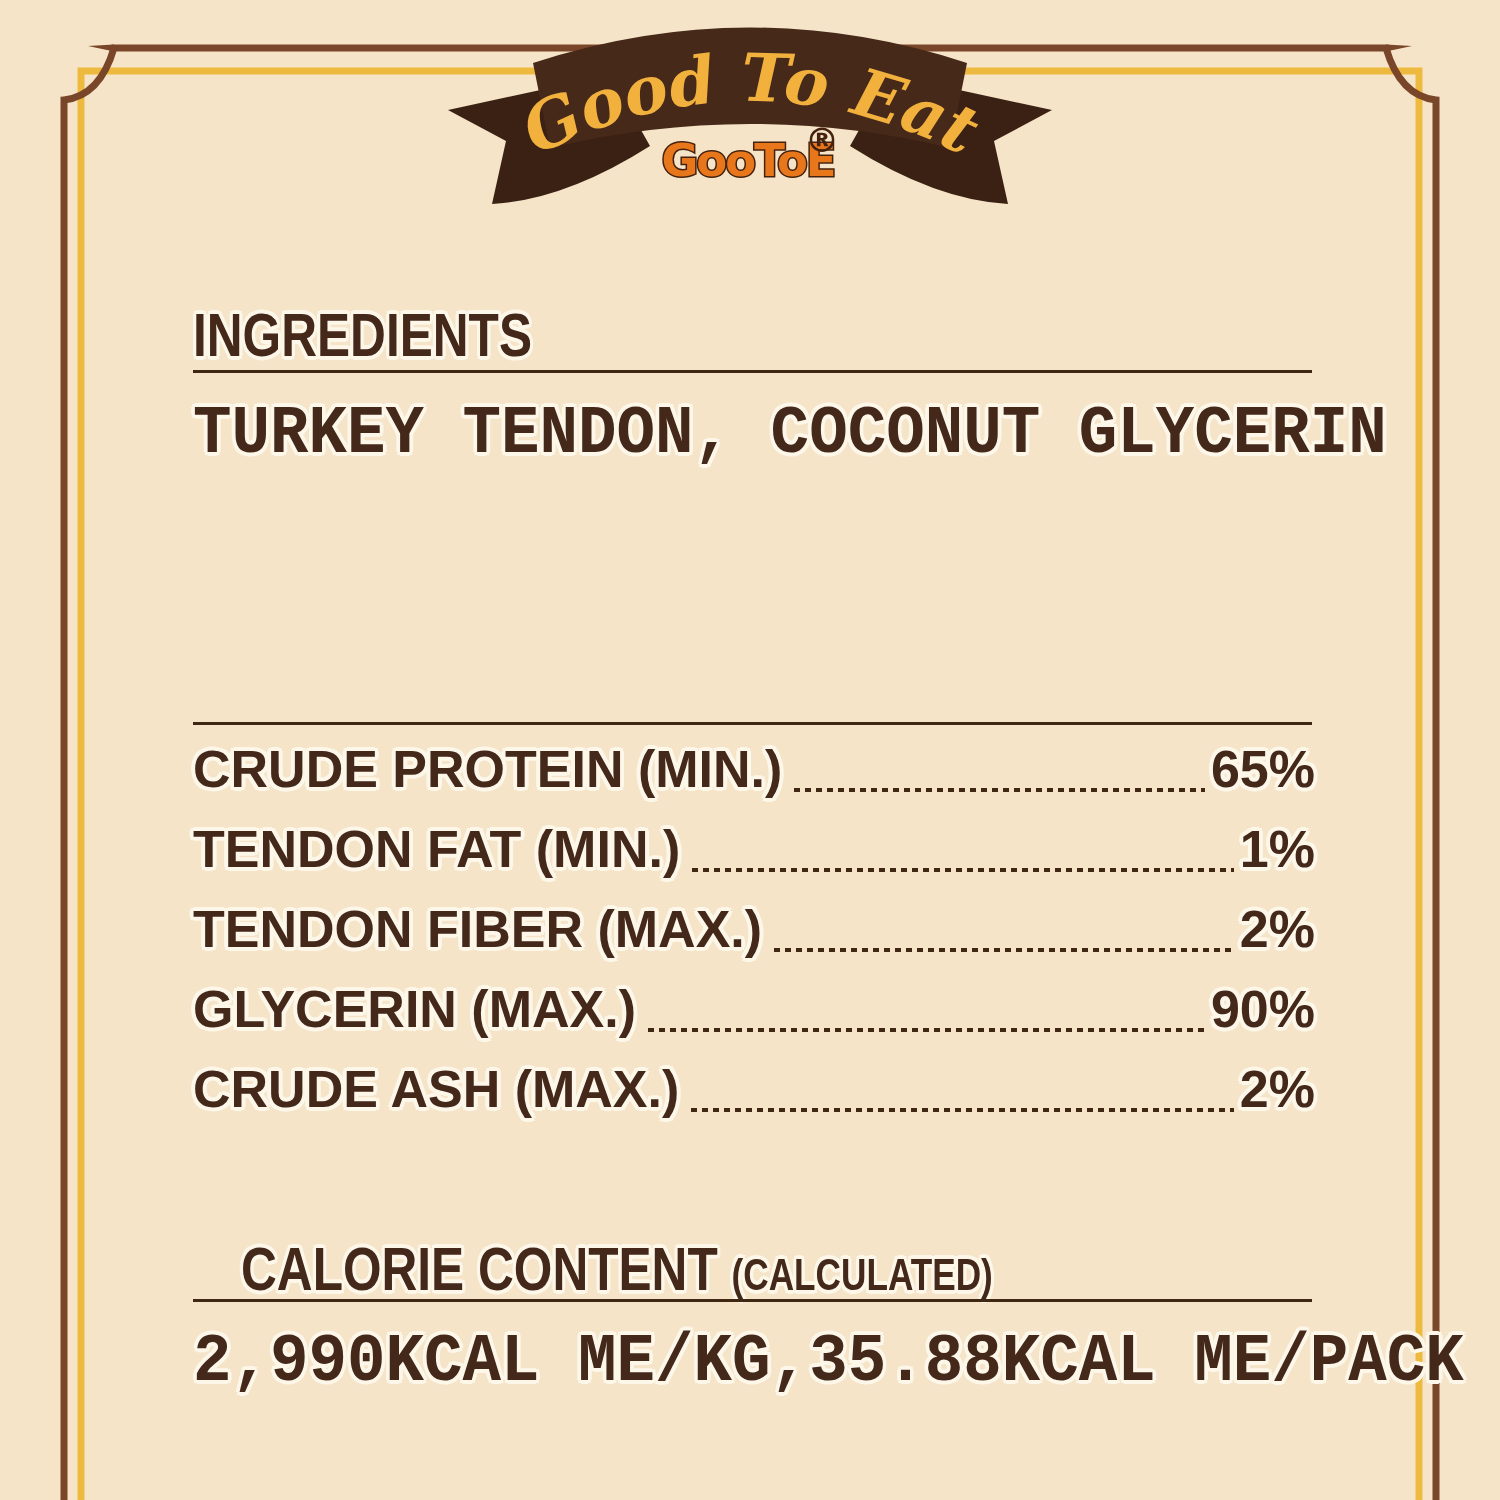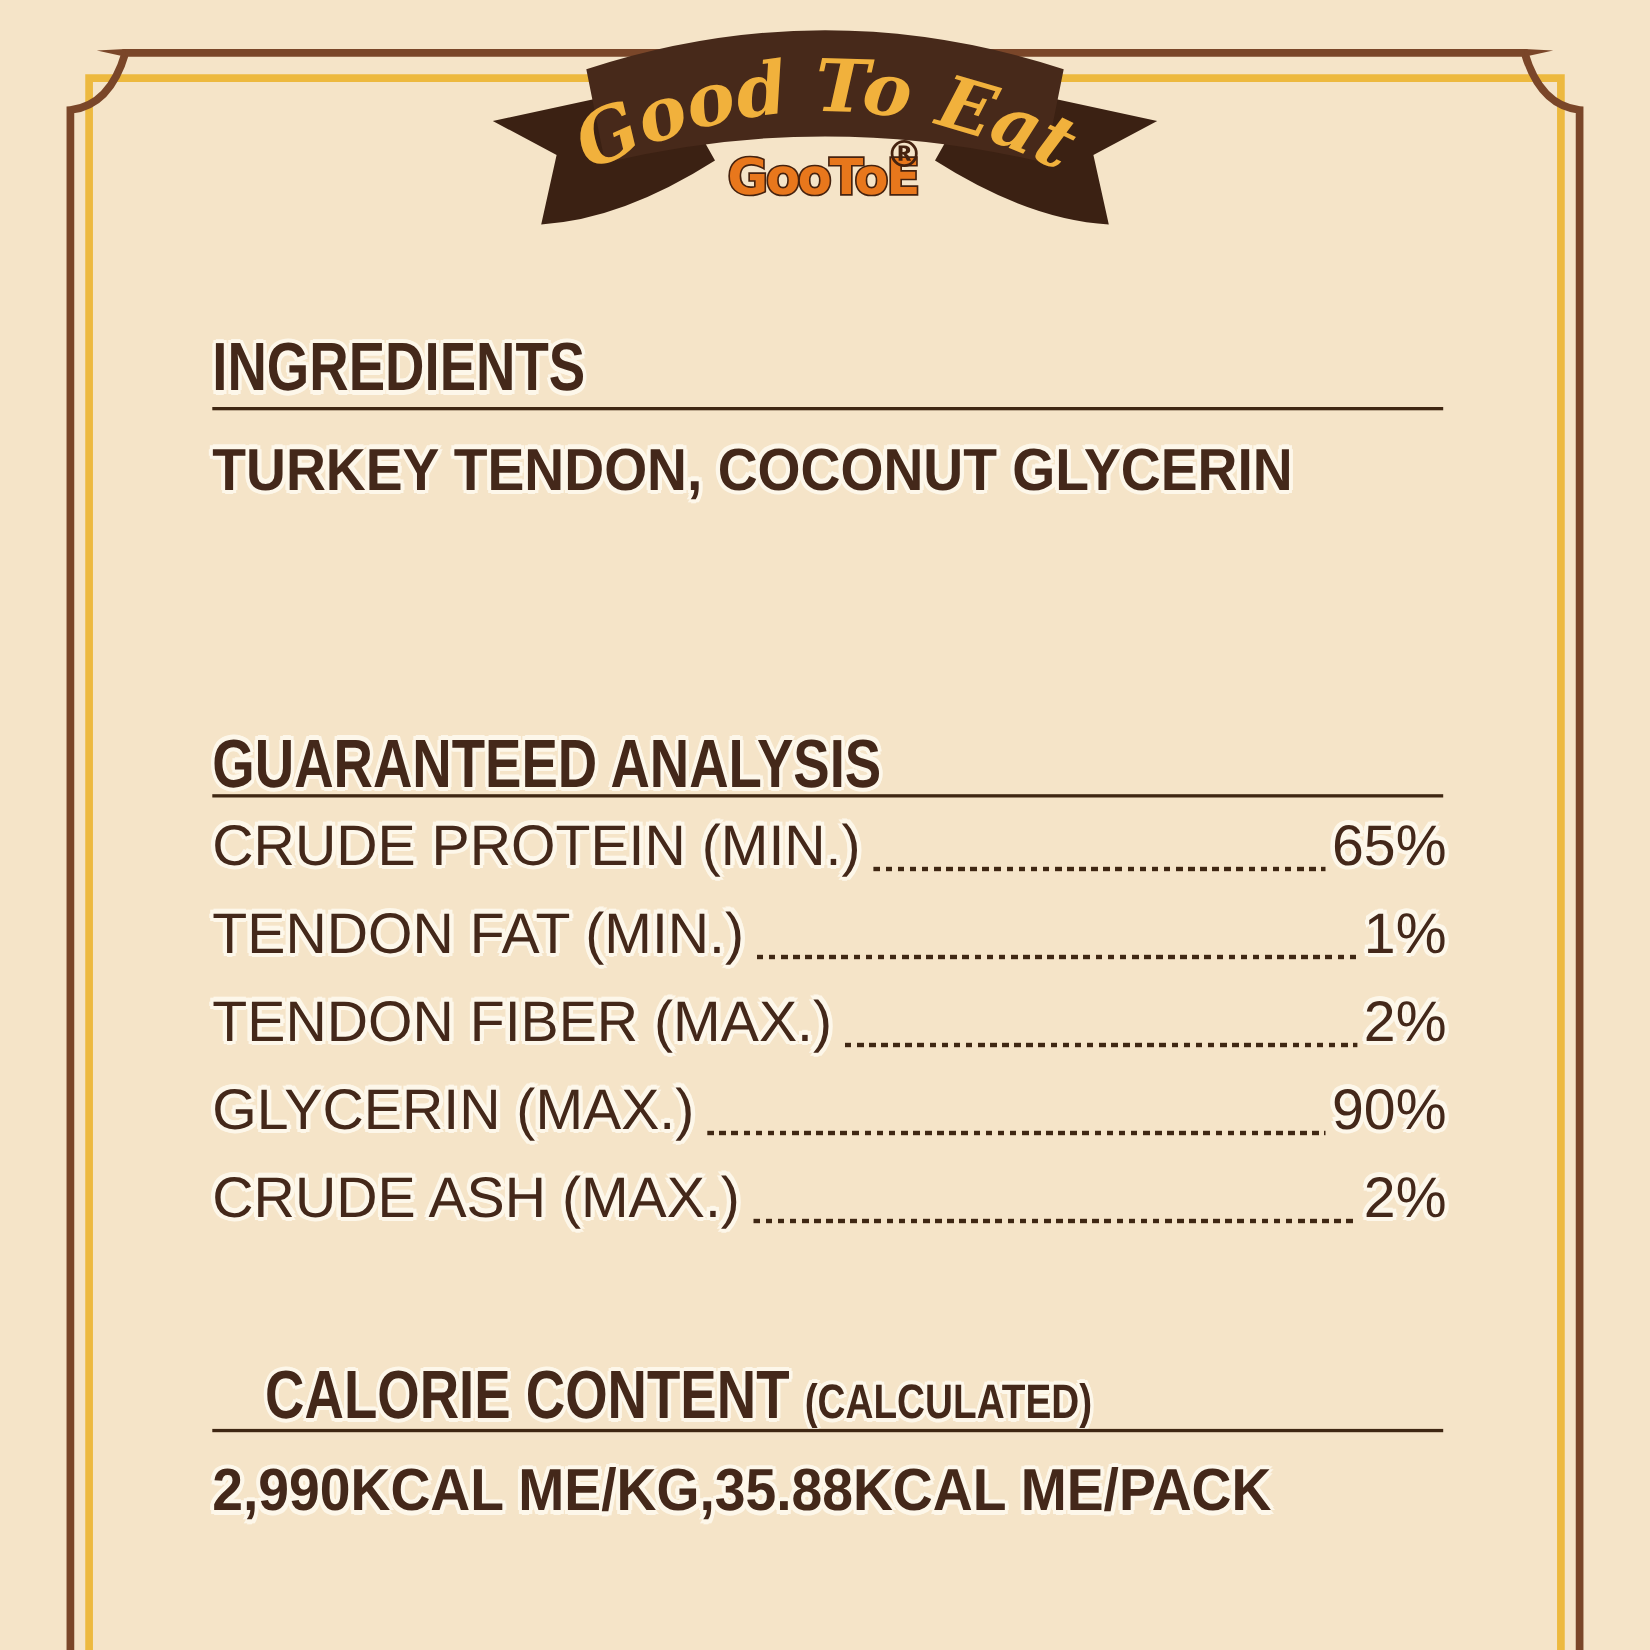--- a/index.html
+++ b/index.html
@@ -36,39 +36,40 @@
     line-height: 1;
     white-space: nowrap;
   }
   
   .cx80 { display: inline-block; transform: scaleX(0.80); transform-origin: 0 100%; white-space: nowrap; }
   .cx93 { display: inline-block; transform: scaleX(0.93); transform-origin: 0 100%; white-space: nowrap; }
 
   .subtitle-small { font-size: 44px; font-weight: bold; }
 
   .body-line {
-    font-size: 54px;
+    font-size: 69px;
     font-weight: bold;
     line-height: 1;
     white-space: nowrap;
+    font-family: Liberation Mono, monospace;
   }
 
   .rule {
     position: absolute;
     left: 193px;
     width: 1119px;
     height: 3px;
     background: #3f2713;
   }
 
   .ga-rows { position: absolute; left: 193px; top: 718px; width: 1122px; }
   .ga-row { display: flex; align-items: flex-end; height: 80px; }
   .ga-label, .ga-value {
     font-size: 52px;
-    font-weight: normal;
+    font-weight: bold;
     line-height: 1.12;
     white-space: nowrap;
     text-align: right;
   }
   .ga-leader {
     flex: 1;
     height: 4px;
     margin: 0 6px 6px 12px;
     background-image: repeating-linear-gradient(90deg, #3f2713 0, #3f2713 6px, transparent 6px, transparent 11px);
   }
@@ -100,23 +101,20 @@
   <div class="content">
 
     <h2 class="section-title outlined abs" style="left:193px; top:304px;">
       <span class="cx80">INGREDIENTS</span>
     </h2>
     <div class="rule" style="top:370px;"></div>
     <div class="body-line outlined abs" style="left:193px; top:400px;">
       <span class="cx93">TURKEY TENDON, COCONUT GLYCERIN</span>
     </div>
 
-    <h2 class="section-title outlined abs" style="left:193px; top:664px;">
-      <span class="cx80">GUARANTEED ANALYSIS</span>
-    </h2>
     <div class="rule" style="top:722px;"></div>
 
     <div class="ga-rows">
       <div class="ga-row">
         <span class="ga-label outlined">CRUDE PROTEIN (MIN.)</span>
         <span class="ga-leader"></span>
         <span class="ga-value outlined">65%</span>
       </div>
       <div class="ga-row">
         <span class="ga-label outlined">TENDON FAT (MIN.)</span>

